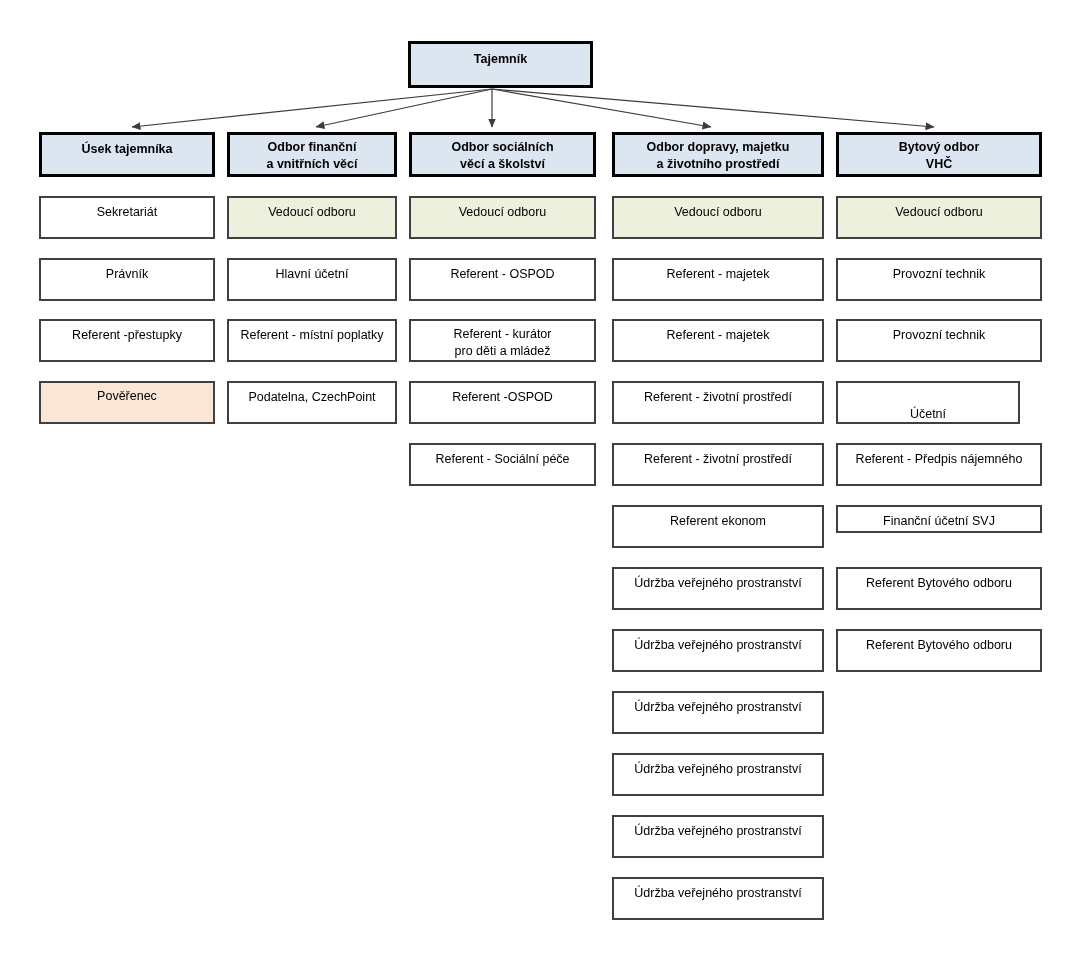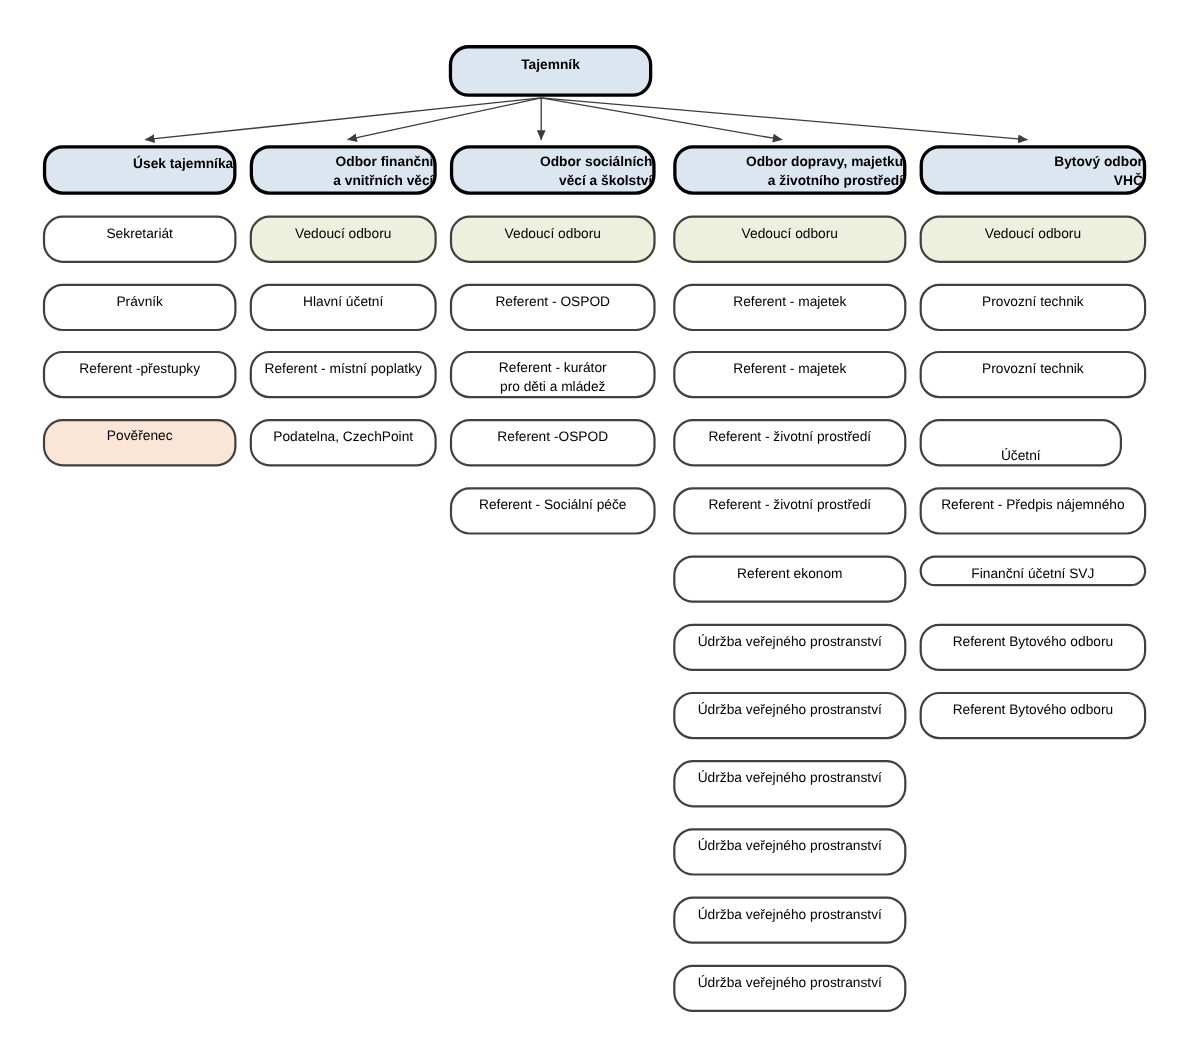--- a/index.html
+++ b/index.html
@@ -33,42 +33,40 @@
   .node {
     position: absolute;
     box-sizing: border-box;
     display: flex;
     flex-direction: column;
     justify-content: flex-start;
     align-items: center;
     text-align: center;
     line-height: 1.32;
     overflow: hidden;
-    border-radius: 18px;
   }
   .node .line {
     display: block;
     width: 100%;
   }
   
   .node.root {
     border: 3px solid #000000;
     background: #dce6f1;
     font-weight: bold;
     font-size: 12.5px;
     padding-top: 7px;
   }
   
   .node.dept {
     border: 3px solid #000000;
     background: #dce6f1;
     font-weight: bold;
     font-size: 12.5px;
     padding-top: 6px;
-    text-align: right;
   }
   .node.dept.two-line {
     padding-top: 4px;
   }
   
   .node.unit {
     border: 2px solid #404040;
     background: #ffffff;
     font-weight: normal;
     font-size: 12.5px;

